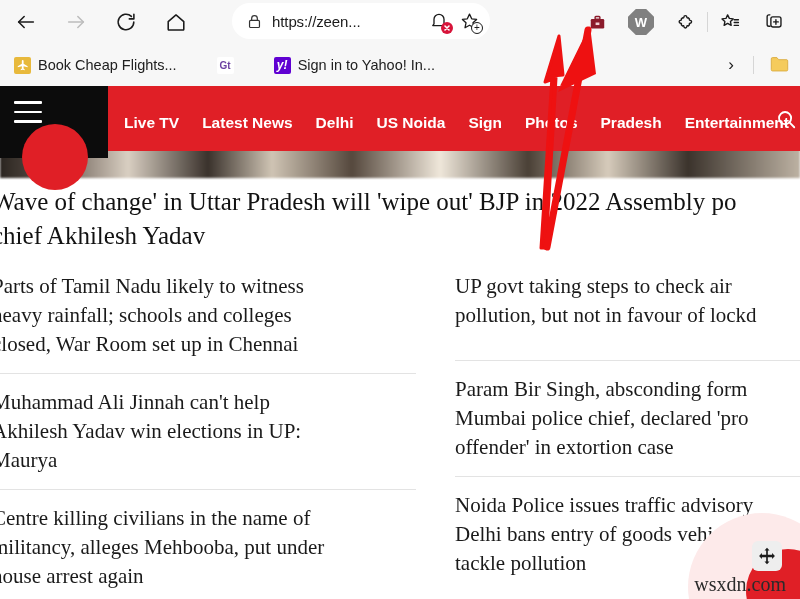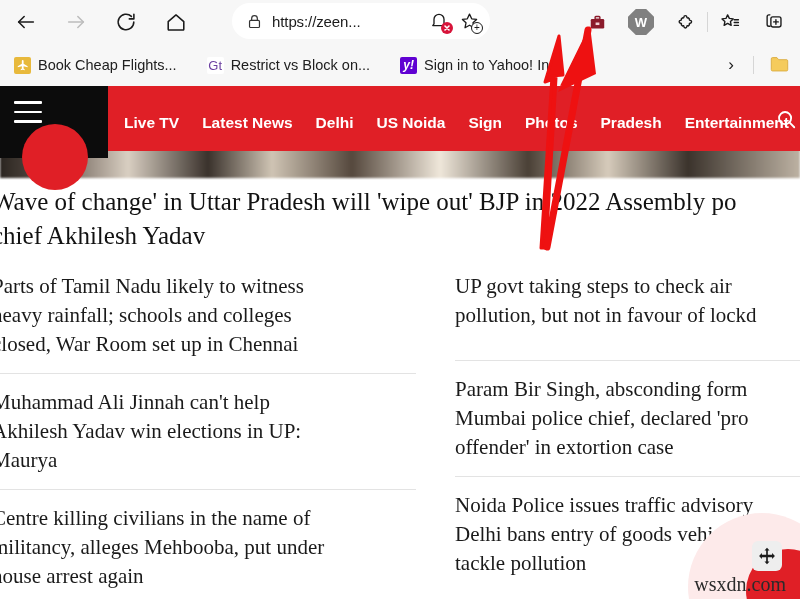--- a/index.html
+++ b/index.html
@@ -57,31 +57,31 @@
     color: #fff;
     font-size: 13px; font-weight: bold;
     display:flex; align-items:center; justify-content:center;
     clip-path: polygon(30% 0,70% 0,100% 30%,100% 70%,70% 100%,30% 100%,0 70%,0 30%);
   }
 
   
   .bookmarks-bar {
     position: absolute; left:0; top:44px; width:800px; height:42px;
     background:#f7f7f7;
-    display:flex; align-items:center; gap:0px;
+    display:flex; align-items:center; gap:10px;
     font-size: 14.5px; color:#1b1b1b;
   }
   .bm {
     display:flex; align-items:center; gap:7px;
     padding: 4px 8px; height:30px; white-space:nowrap;
   }
   .bm-label { font-size: 14.5px; color:#202020; }
   .favicon { width:17px; height:17px; flex:0 0 auto; border-radius:2px; display:flex; align-items:center; justify-content:center; font-size:11px; font-weight:bold; color:#fff; overflow:hidden;}
   .fav-flight { background:#e8b93c; }
-  .fav-gt { background:#ffffff; color:#6b3fa0; font-weight:400; font-size:13px;}
+  .fav-gt { background:#ffffff; color:#6b3fa0; font-weight:700; font-size:10px;}
   .fav-yahoo { background:#6001d2; color:#fff; font-weight:900; font-style:italic; font-size:12px;}
   .bm-overflow { position:absolute; right:58px; top:10px; width:22px; height:22px; display:flex; align-items:center; justify-content:center; color:#1b1b1b; font-size:17px; }
   .bm-sep { position:absolute; right:46px; top:12px; width:1px; height:18px; background:#d6d6d6; }
   .bm-folder { position:absolute; right:10px; top:11px; }
 
   
   .page { position:absolute; left:0; top:86px; width:800px; height:513px; background:#fff; overflow:hidden; }
 
   .site-photo-strip {
     position:absolute; left:0; top:0; width:800px; height:92px;
@@ -271,21 +271,20 @@
     <div class="bm" style="margin-left:6px;">
       <span class="favicon fav-flight">
         <svg width="14" height="14" viewBox="0 0 24 24" fill="#fff">
             <path d="M20 16v-2l-7-4V5a1.5 1.5 0 0 0-3 0v5l-7 4v2l7-2v4l-2 1.5V21l3.5-1 3.5 1v-1.5L13 18v-4z"></path>
           </svg>
       </span>
       <span class="bm-label">Book Cheap Flights...</span>
     </div>
     <div class="bm" style="margin-left:14px;">
       <span class="favicon fav-gt">Gt</span>
-      <span class="bm-label">Restrict vs Block on...</span>
     </div>
     <div class="bm" style="margin-left:14px;">
       <span class="favicon fav-yahoo">y!</span>
       <span class="bm-label">Sign in to Yahoo! In...</span>
     </div>
     <div class="bm-overflow">›</div>
     <div class="bm-sep"></div>
     <div class="bm-folder">
       <svg width="21" height="19" viewBox="0 0 24 22">
         <path d="M2.5 4.5a1.5 1.5 0 0 1 1.5-1.5h5l2 2.4h9.5A1.5 1.5 0 0 1 21.5 7v10a1.5 1.5 0 0 1-1.5 1.5H4A1.5 1.5 0 0 1 2.5 17z" fill="#f5cb5c" stroke="#d9a93c" stroke-width="1"></path>

